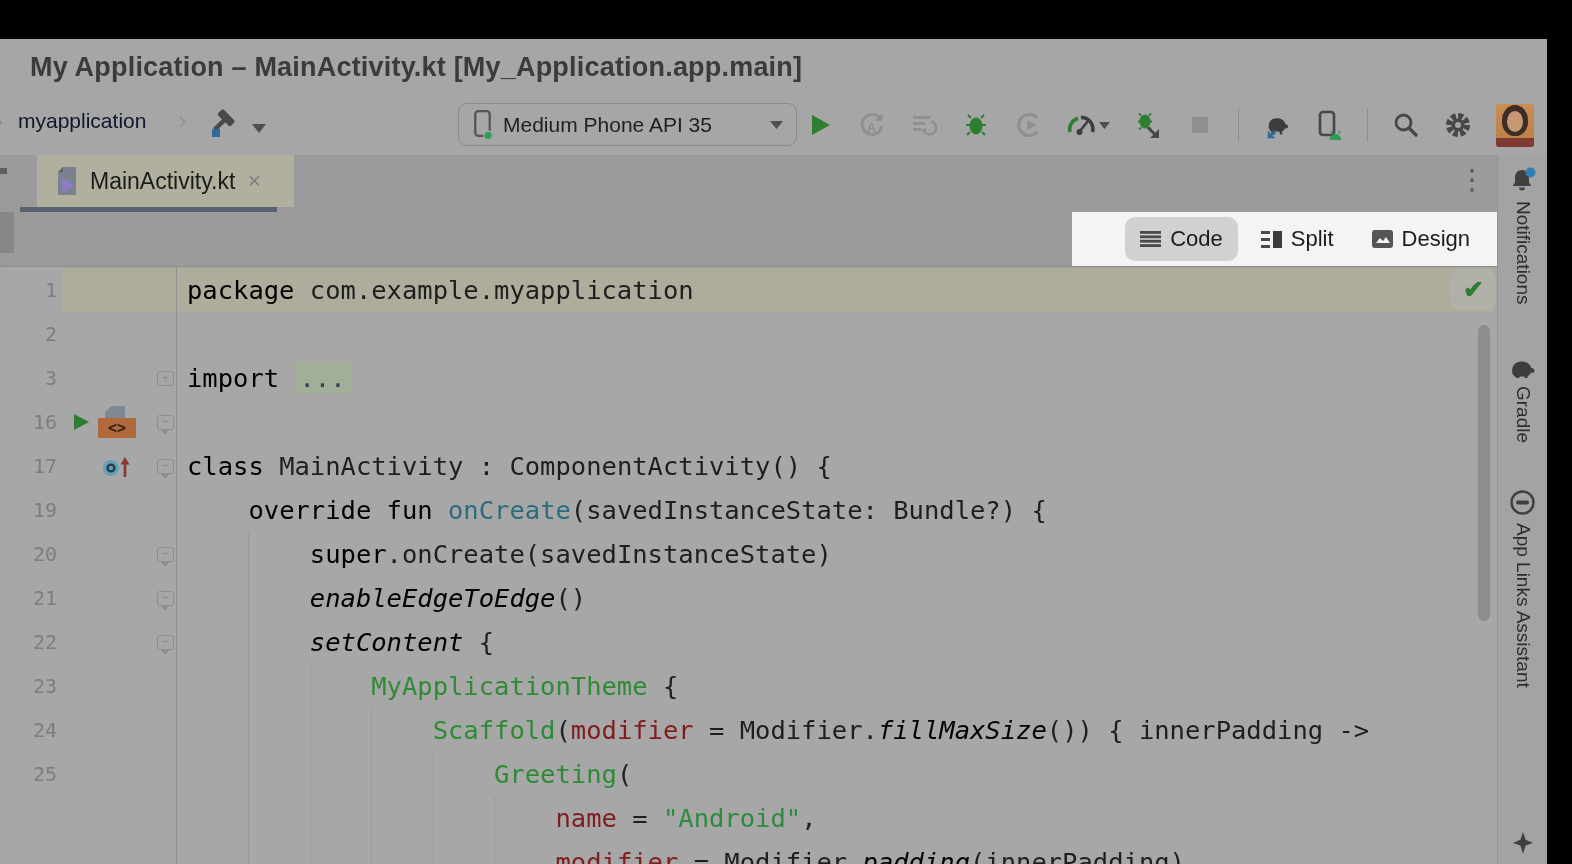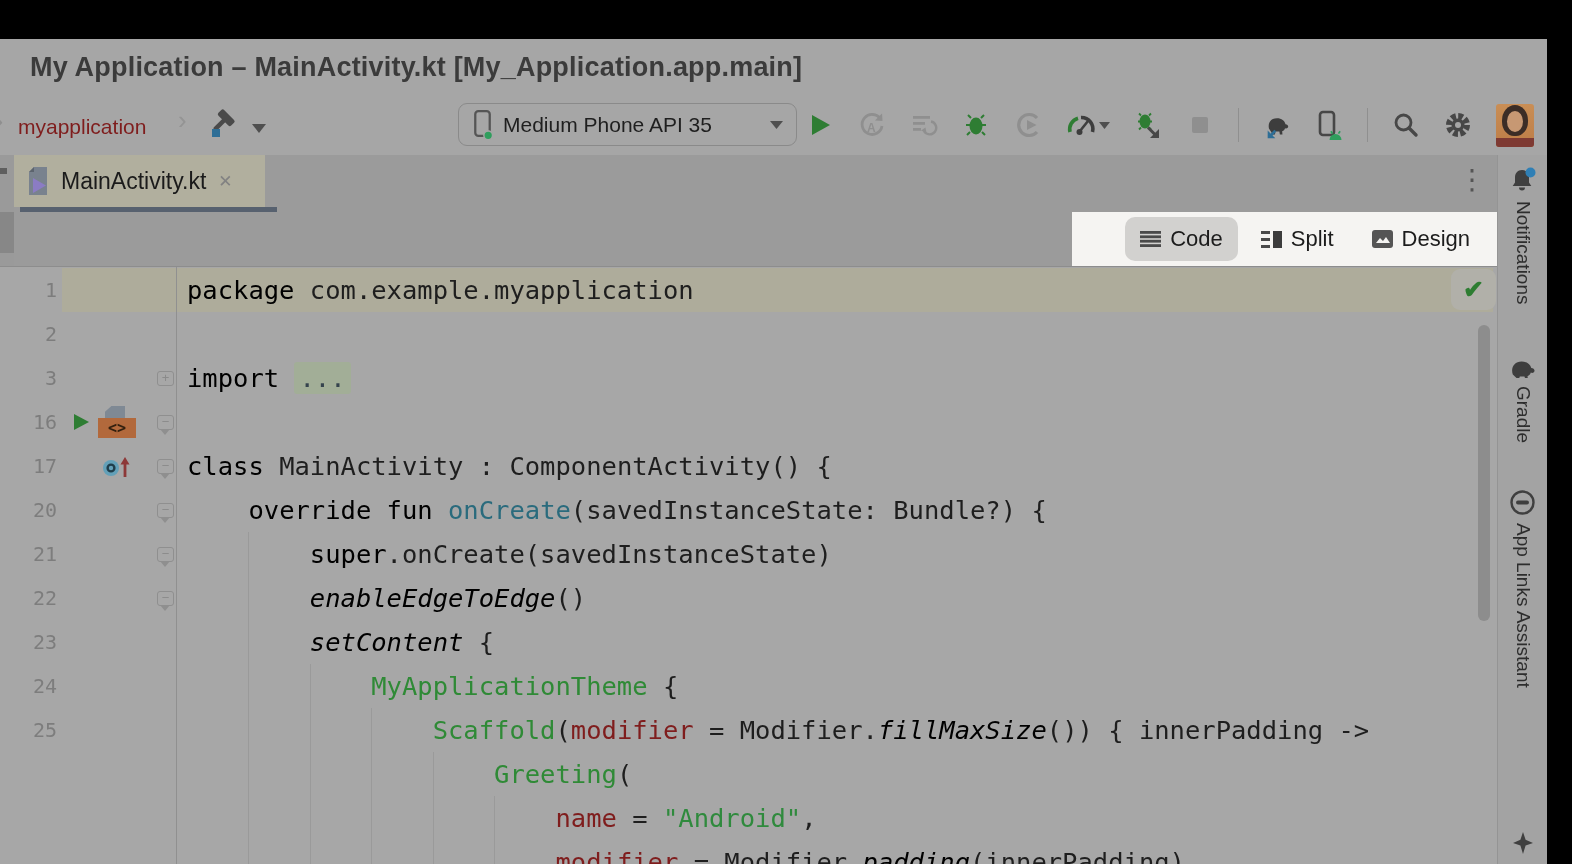--- a/index.html
+++ b/index.html
@@ -10,42 +10,42 @@
   .black-right{position:absolute;left:1547px;top:0;width:25px;height:864px;background:#000;z-index:60}
 
   
   .titlebar{position:absolute;left:0;top:39px;width:1547px;height:56px;background:#a6a6a6;
     display:flex;align-items:center;padding-left:30px}
   .titlebar .title{font-size:27px;font-weight:bold;color:#3b3b3b;letter-spacing:.2px}
 
   
   .toolbar{position:absolute;left:0;top:95px;width:1547px;height:60px;background:#a6a6a6}
   .crumb-edge{position:absolute;left:-6px;top:10px;font-size:28px;color:#8f8f8f}
-  .crumb{position:absolute;left:18px;top:20px;font-size:21px;color:#7f1d1d}
+  .crumb{position:absolute;left:18px;top:14px;font-size:21px;color:#0f172a}
   .crumb-sep{position:absolute;left:178px;top:10px;font-size:26px;color:#949494}
   .build-btn{position:absolute;left:204px;top:13px;width:36px;height:34px;background:none;border:none;cursor:pointer}
   .build-caret{position:absolute;left:252px;top:24px}
   .combo{position:absolute;top:8px;height:43px;border:1.5px solid #8a8a8a;border-radius:9px;
     display:flex;align-items:center;gap:10px;padding:0 13px;color:#1f1f1f;font-size:21px;background:transparent}
   .combo-app{left:295px;width:148px}
   .combo-device{left:458px;width:339px}
   .combo .lbl{white-space:nowrap}
   .actions{position:absolute;left:806px;top:0;height:60px;display:flex;align-items:center;gap:24px}
   .tbtn{width:28px;height:28px;display:flex;align-items:center;justify-content:center;background:none;border:none;padding:0;cursor:pointer}
   .tbtn.wide{width:44px;gap:3px}
   .vdiv{width:1px;height:34px;background:#8f8f8f}
   .avatar{width:38px;height:43px;border-radius:3px;position:relative;overflow:hidden;
     background:linear-gradient(#c98e55,#bd7d47);border:none;padding:0;cursor:pointer}
   .avatar .hair{position:absolute;left:6px;top:1px;width:26px;height:31px;border-radius:50% 50% 46% 46%;background:#3c2d26}
   .avatar .face{position:absolute;left:11px;top:7px;width:16px;height:21px;border-radius:50%;background:#c79873}
   .avatar .body{position:absolute;left:0;bottom:0;width:38px;height:9px;background:#7e3a33}
 
   
   .tabbar{position:absolute;left:0;top:155px;width:1497px;height:57px;background:#9b9b9b}
-  .tab{position:absolute;left:8px;top:0;width:257px;height:52px;background:#b1af9e;
+  .tab{position:absolute;left:37px;top:0;width:257px;height:52px;background:#b1af9e;
     display:flex;align-items:center;gap:10px;padding:0 13px;cursor:pointer}
   .tab-underline{position:absolute;left:20px;top:52px;width:257px;height:5px;background:#57616f}
   .tab-label{font-size:23px;color:#1b1b1b;font-weight:500;white-space:nowrap}
   .tab-close{font-size:17px;color:#828282;margin-left:2px;background:none;border:none;cursor:pointer}
   .kebab{position:absolute;left:1458px;top:8px;font-size:28px;color:#555;background:none;border:none;cursor:pointer}
 
   
   .header-band{position:absolute;left:0;top:212px;width:1497px;height:55px;background:#9b9b9b;
     border-bottom:1px solid #8d8d8d}
   .spotlight{position:absolute;left:1072px;top:0;width:425px;height:54px;background:#f5f4f2;
@@ -348,20 +348,25 @@
                 <path d="M24 23V8" stroke="#8d3838" stroke-width="2.8"></path>
                 <path d="M19.5 10.5L24 3l4.5 7.5z" fill="#8d3838"></path>
               </svg>
             </div>
           </div>
           <div class="gfold">
             <div class="fm fm-hook">−</div>
           </div>
         </div>
         <div class="gutter-row">
+          <div class="lnum">19</div>
+          <div class="gicons"></div>
+          <div class="gfold"></div>
+        </div>
+        <div class="gutter-row">
           <div class="lnum">20</div>
           <div class="gicons"></div>
           <div class="gfold">
             <div class="fm fm-hook">−</div>
           </div>
         </div>
         <div class="gutter-row">
           <div class="lnum">21</div>
           <div class="gicons"></div>
           <div class="gfold">

